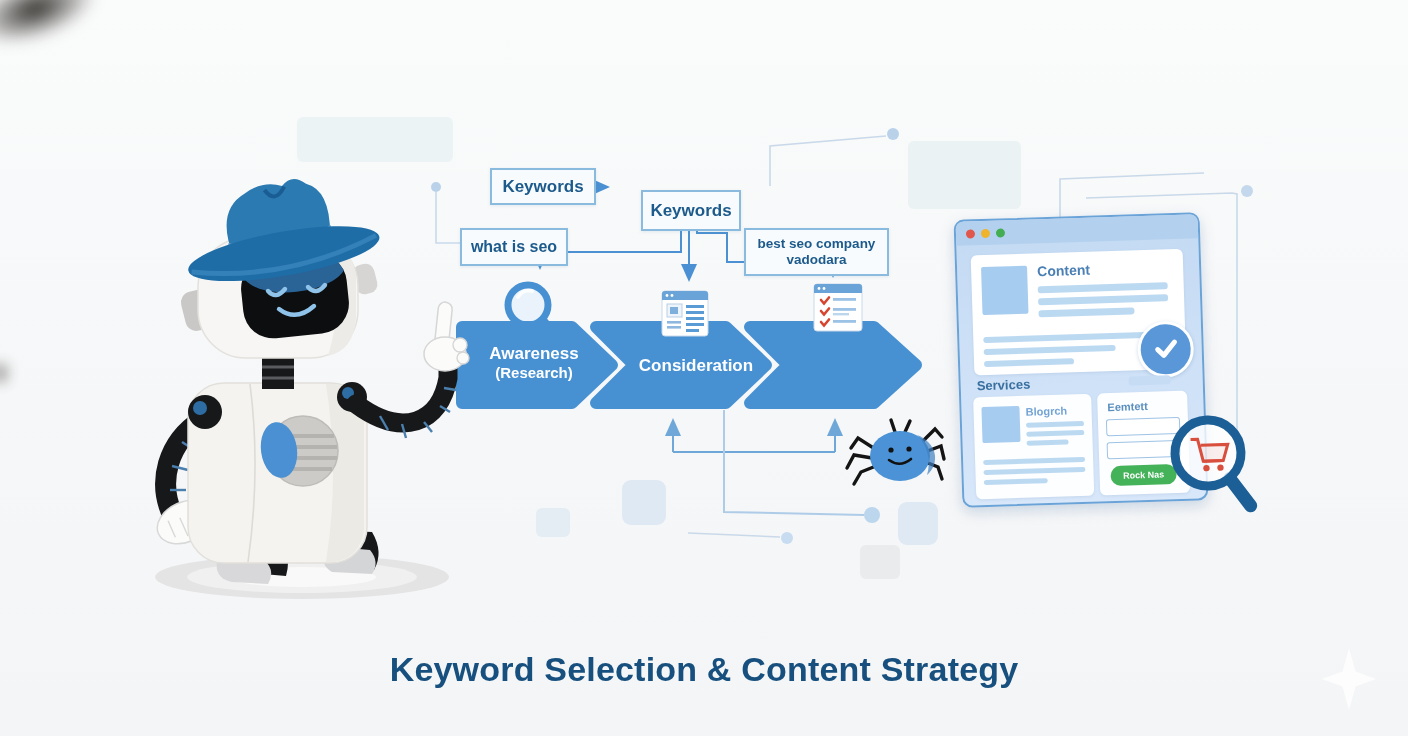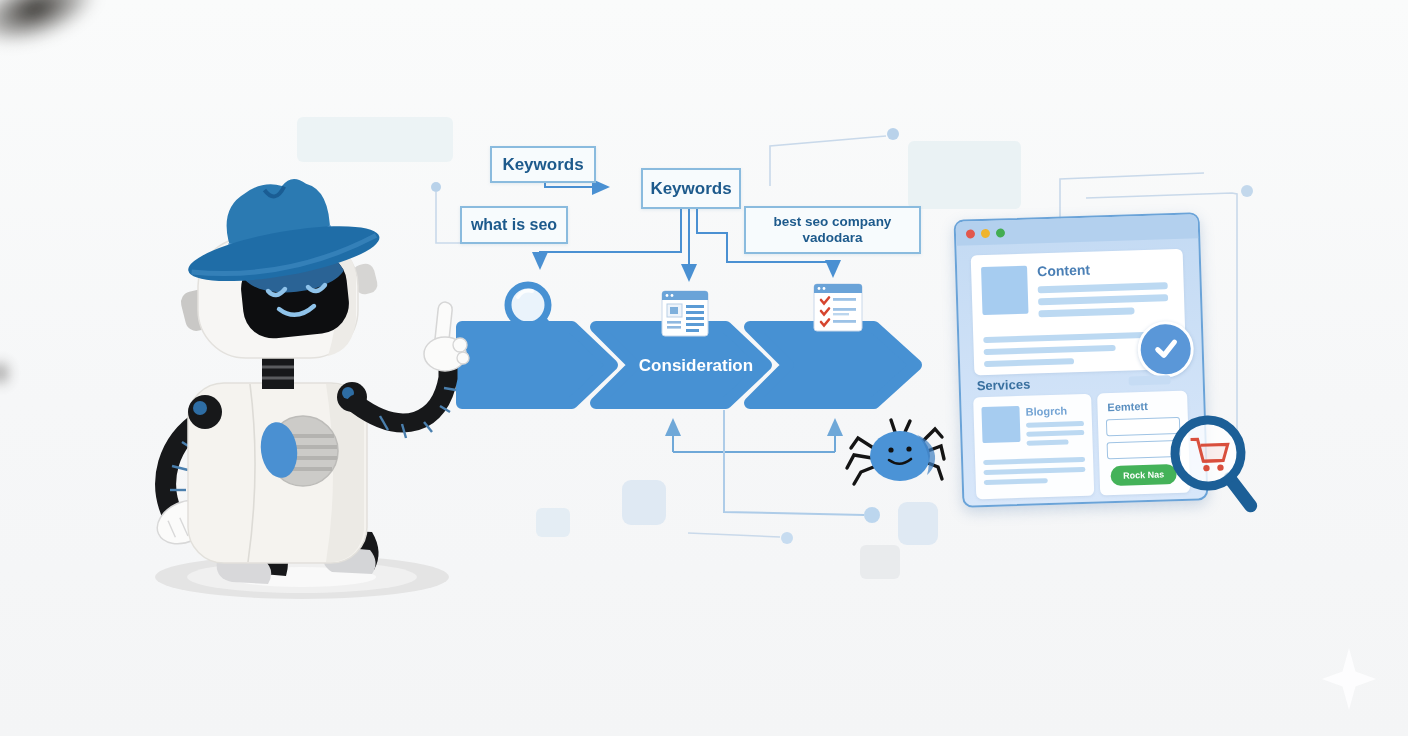--- a/index.html
+++ b/index.html
@@ -11,21 +11,21 @@
   .abs{position:absolute;}
   
   .smudge{position:absolute;filter:blur(7px);background:radial-gradient(ellipse at center, rgba(25,22,18,.9) 0%, rgba(25,22,18,0) 70%);}
   
   .decor-rect{position:absolute;border-radius:6px;}
   .sparkle{position:absolute;background:#fdfdfe;clip-path:polygon(50% 0%,62% 38%,100% 50%,62% 62%,50% 100%,38% 62%,0% 50%,38% 38%);}
   
   .kbox{
     position:absolute;background:#f7fbfd;border:2px solid #8abbde;border-radius:0;
     color:#1d5a8c;font-weight:bold;display:flex;align-items:center;justify-content:center;
-    text-align:center;box-shadow:0 1px 3px rgba(120,160,190,.18);line-height:1.15;
+    text-align:center;box-shadow:0 1px 3px rgba(120,160,190,.18);line-height:1.15;margin-top:22px;
   }
   
   .stage-label{position:absolute;color:#ffffff;font-weight:bold;text-align:center;line-height:1.25;}
   .stage-label .sub{font-size:15px;}
   
   #browser{
     position:absolute;left:958px;top:216px;width:242px;height:284px;
     transform:rotate(-1.8deg);border:2px solid #6aa3d8;border-radius:10px;
     background:linear-gradient(180deg,#c3daf3 0%,#d8e7fa 100%);
     box-shadow:0 5px 14px rgba(90,130,175,.28);
@@ -146,20 +146,24 @@
         <path d="M7,27 l3,3.5 l5,-6"></path>
         <path d="M7,38 l3,3.5 l5,-6"></path>
       </g>
       <rect x="19" y="14" width="23" height="2.8" fill="#9cc2e6"></rect>
       <rect x="19" y="24" width="23" height="2.8" fill="#9cc2e6"></rect>
       <rect x="19" y="29" width="16" height="2.4" fill="#bcd6ee"></rect>
       <rect x="19" y="36" width="23" height="2.8" fill="#9cc2e6"></rect>
     </g>
   </svg>
 
+  <div class="stage-label" style="left:460px;top:343px;width:148px;font-size:17px;">
+    <div>Awareness</div>
+    <div class="sub">(Research)</div>
+  </div>
   <div class="stage-label" style="left:622px;top:355px;width:148px;font-size:17px;">
     <div>Consideration</div>
   </div>
 
   <div id="browser">
     <div class="titlebar">
       <span class="tl-dot" style="background:#e2574c;"></span>
       <span class="tl-dot" style="background:#f0b42c;"></span>
       <span class="tl-dot" style="background:#43ad52;"></span>
     </div>
@@ -323,18 +327,19 @@
 
   <div class="kbox" style="left:490px;top:146px;width:102px;height:33px;font-size:17px;">
     <span>Keywords</span>
   </div>
   <div class="kbox" style="left:641px;top:168px;width:96px;height:37px;font-size:17px;">
     <span>Keywords</span>
   </div>
   <div class="kbox" style="left:460px;top:206px;width:104px;height:34px;font-size:16px;">
     <span>what is seo</span>
   </div>
-  <div class="kbox" style="left:744px;top:206px;width:133px;height:44px;font-size:13.5px;padding:0 20px;">
+  <div class="kbox" style="left:744px;top:206px;width:133px;height:44px;font-size:13.5px;padding:0 4px;">
     <span>best seo company vadodara</span>
   </div>
 
+  <div id="title">Keyword Selection &amp; Content Strategy</div>
 
 </div>
 
 </body></html>

